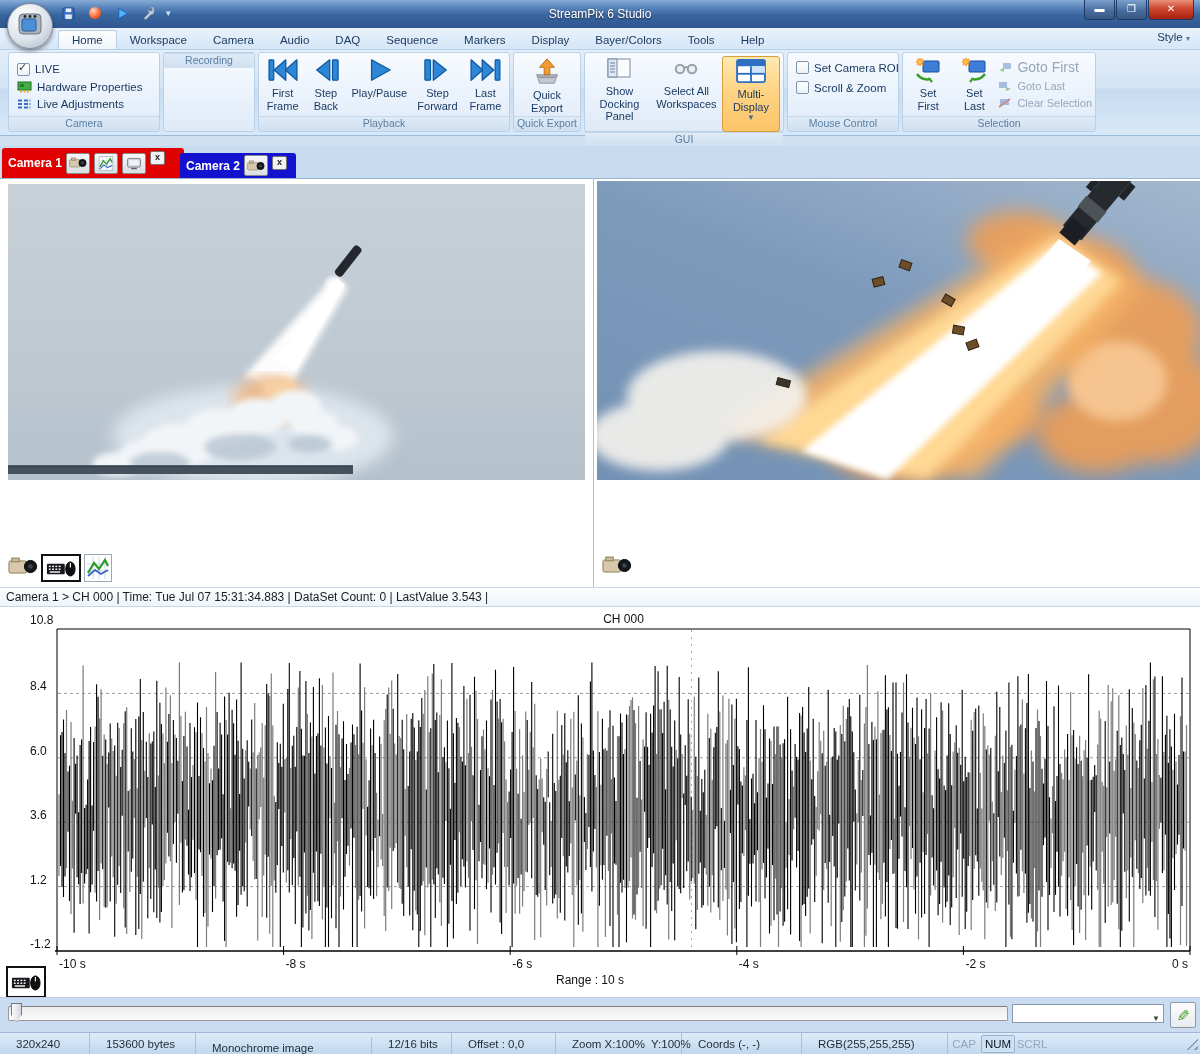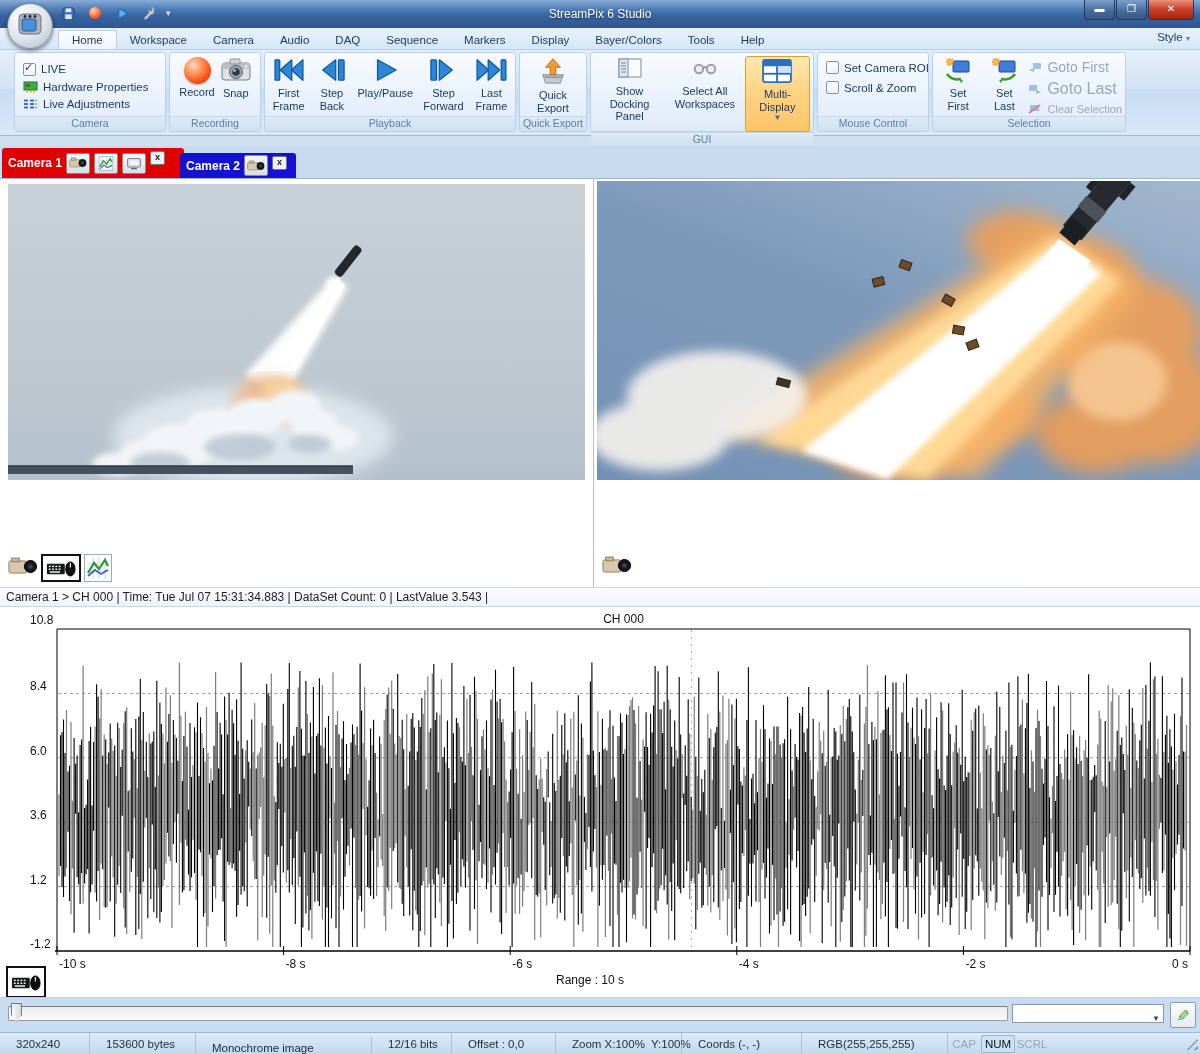--- a/index.html
+++ b/index.html
@@ -27,21 +27,21 @@
   #tabrow{left:0;top:28px;width:1200px;height:22px;
     background:linear-gradient(#e9f2fc,#d5e6f7);border-bottom:1px solid #b9cfe6;
     display:flex;align-items:flex-end;padding-left:58px;box-sizing:border-box;}
   .rtab{padding:3px 13px;font-size:11.5px;color:#1e3b60;border-radius:3px 3px 0 0;}
   .rtab.active{background:linear-gradient(#fdfeff,#eef5fc);border:1px solid #b9cfe6;border-bottom:none;}
   #style-menu{position:absolute;right:10px;top:31px;font-size:11.5px;color:#1e3b60;}
   #style-menu .arr{font-size:8px;color:#5a7aa0;}
   
   #ribbon{left:0;top:50px;width:1200px;height:86px;box-sizing:border-box;
     background:linear-gradient(#e3eefa,#d3e4f5 45%,#c7dcf1 46%,#d8e8f8);
-    border-bottom:1px solid #9ebcd9;display:flex;gap:3px;padding:2px 14px;}
+    border-bottom:1px solid #9ebcd9;display:flex;gap:3px;padding:2px 8px;}
   .group{height:80px;border:1px solid #bad0e6;border-radius:3px;box-sizing:border-box;
     background:linear-gradient(#f8fbff,#eaf2fc 55%,#dfeaf7);display:flex;flex-direction:column;flex:0 0 auto;}
   .group-body{flex:1;display:flex;align-items:flex-start;justify-content:center;padding:3px 3px 0 3px;gap:2px;}
   .group-title{height:14px;font-size:10.5px;color:#5d7da0;text-align:center;line-height:13px;
     background:linear-gradient(#dfeaf6,#cfe0f1);border-top:1px solid #c6d8ec;border-radius:0 0 3px 3px;}
   .bigbtn{display:flex;flex-direction:column;align-items:center;font-size:11px;color:#17365f;
     text-align:center;line-height:1.12;padding:1px 2px;border-radius:3px;}
   .bigbtn .lbl{margin-top:2px;}
   .smallrow{display:flex;align-items:center;gap:5px;font-size:11.5px;color:#17365f;white-space:nowrap;}
   .vstack{display:flex;flex-direction:column;gap:7px;align-items:flex-start;padding-top:5px;}
@@ -210,38 +210,20 @@
               </g>
             </svg>
           </span>
         <span>Live Adjustments</span>
       </div>
     </div>
     <div class="group-title">Camera</div>
   </div>
 
   <div class="group" style="width:92px">
-    <div class="group-body">
-      <div class="bigbtn">
-        <span style="width:27px;height:27px;border-radius:50%;background:radial-gradient(circle at 35% 30%,#ffd9c0,#ff8a50 38%,#f04810 72%,#c02c06);box-shadow:0 1px 2px rgba(0,0,0,.3);"></span>
-        <span class="lbl">Record</span>
-      </div>
-      <div class="bigbtn">
-        <span><svg width="30" height="26" viewBox="0 0 30 26">
-              <rect x="1" y="6" width="28" height="17" rx="3" fill="#dde1e6" stroke="#787f88"></rect>
-              <rect x="1" y="6" width="28" height="6" rx="3" fill="#b9bfc7"></rect>
-              <rect x="9" y="2" width="10" height="5" rx="1" fill="#cfd4da" stroke="#8a9098"></rect>
-              <circle cx="15" cy="15" r="6.5" fill="#9aa2ac" stroke="#5a626c"></circle>
-              <circle cx="15" cy="15" r="3.8" fill="#343a42"></circle>
-              <circle cx="13.5" cy="13.5" r="1.2" fill="#cfd6de"></circle>
-              <circle cx="25" cy="9.5" r="1.5" fill="#eef1f4"></circle>
-            </svg></span>
-        <span class="lbl">Snap</span>
-      </div>
-    </div>
     <div class="group-title">Recording</div>
   </div>
 
   <div class="group" style="width:252px">
     <div class="group-body">
       <div class="bigbtn" style="width:40px">
         <span><svg width="34" height="26" viewBox="0 0 36 28">
               <g fill="#2e86d6" stroke="#0f5aa0" stroke-width="1.4" stroke-linejoin="round">
                 <rect x="3" y="3" width="5" height="22" rx="1"></rect>
                 <polygon points="21,3 8.5,14 21,25"></polygon>
@@ -295,21 +277,21 @@
               <path d="M5 19 h22 l-3 9 h-16 z" fill="#c4c9cf" stroke="#8a9098"></path>
               <path d="M5 19 l3 3 h16 l3-3" fill="#a9afb7" stroke="#8a9098"></path>
               <path d="M16 2 l8 9 h-5 v8 h-6 v-8 h-5 z" fill="#f59a30" stroke="#b86c14"></path>
             </svg></span>
         <span class="lbl">Quick Export</span>
       </div>
     </div>
     <div class="group-title">Quick Export</div>
   </div>
 
-  <div class="group" style="width:224px">
+  <div class="group" style="width:200px">
     <div class="group-body">
       <div class="bigbtn" style="width:86px">
         <span><svg width="26" height="24" viewBox="0 0 26 24">
               <rect x="2" y="2" width="22" height="18" fill="#fafbfc" stroke="#7a8aa0"></rect>
               <rect x="2" y="2" width="9" height="18" fill="#dfe7f2" stroke="#7a8aa0"></rect>
               <g stroke="#8aa0b8" stroke-width="1.4">
                 <line x1="4" y1="6" x2="9" y2="6"></line>
                 <line x1="4" y1="9" x2="9" y2="9"></line>
                 <line x1="4" y1="12" x2="9" y2="12"></line>
                 <line x1="4" y1="15" x2="9" y2="15"></line>
@@ -393,21 +375,21 @@
       <div class="vstack" style="gap:5px;padding-top:3px;">
         <div class="smallrow disabled-item" style="font-size:14px">
           <span class="mini-icon" style="opacity:.55">
               <svg width="14" height="10" viewBox="0 0 14 10">
                 <rect x="5" y="1" width="8" height="6" fill="#6a92cc"></rect>
                 <path d="M1 8 l5 -2 v4 z" fill="#58a048"></path>
               </svg>
             </span>
           <span>Goto First</span>
         </div>
-        <div class="smallrow disabled-item" style="font-size:16px">
+        <div class="smallrow disabled-item" style="font-size:11px">
           <span class="mini-icon" style="opacity:.55">
               <svg width="14" height="10" viewBox="0 0 14 10">
                 <rect x="1" y="1" width="8" height="6" fill="#6a92cc"></rect>
                 <path d="M13 8 l-5 -2 v4 z" fill="#58a048"></path>
               </svg>
             </span>
           <span>Goto Last</span>
         </div>
         <div class="smallrow disabled-item" style="font-size:11px">
           <span class="mini-icon" style="opacity:.55">

